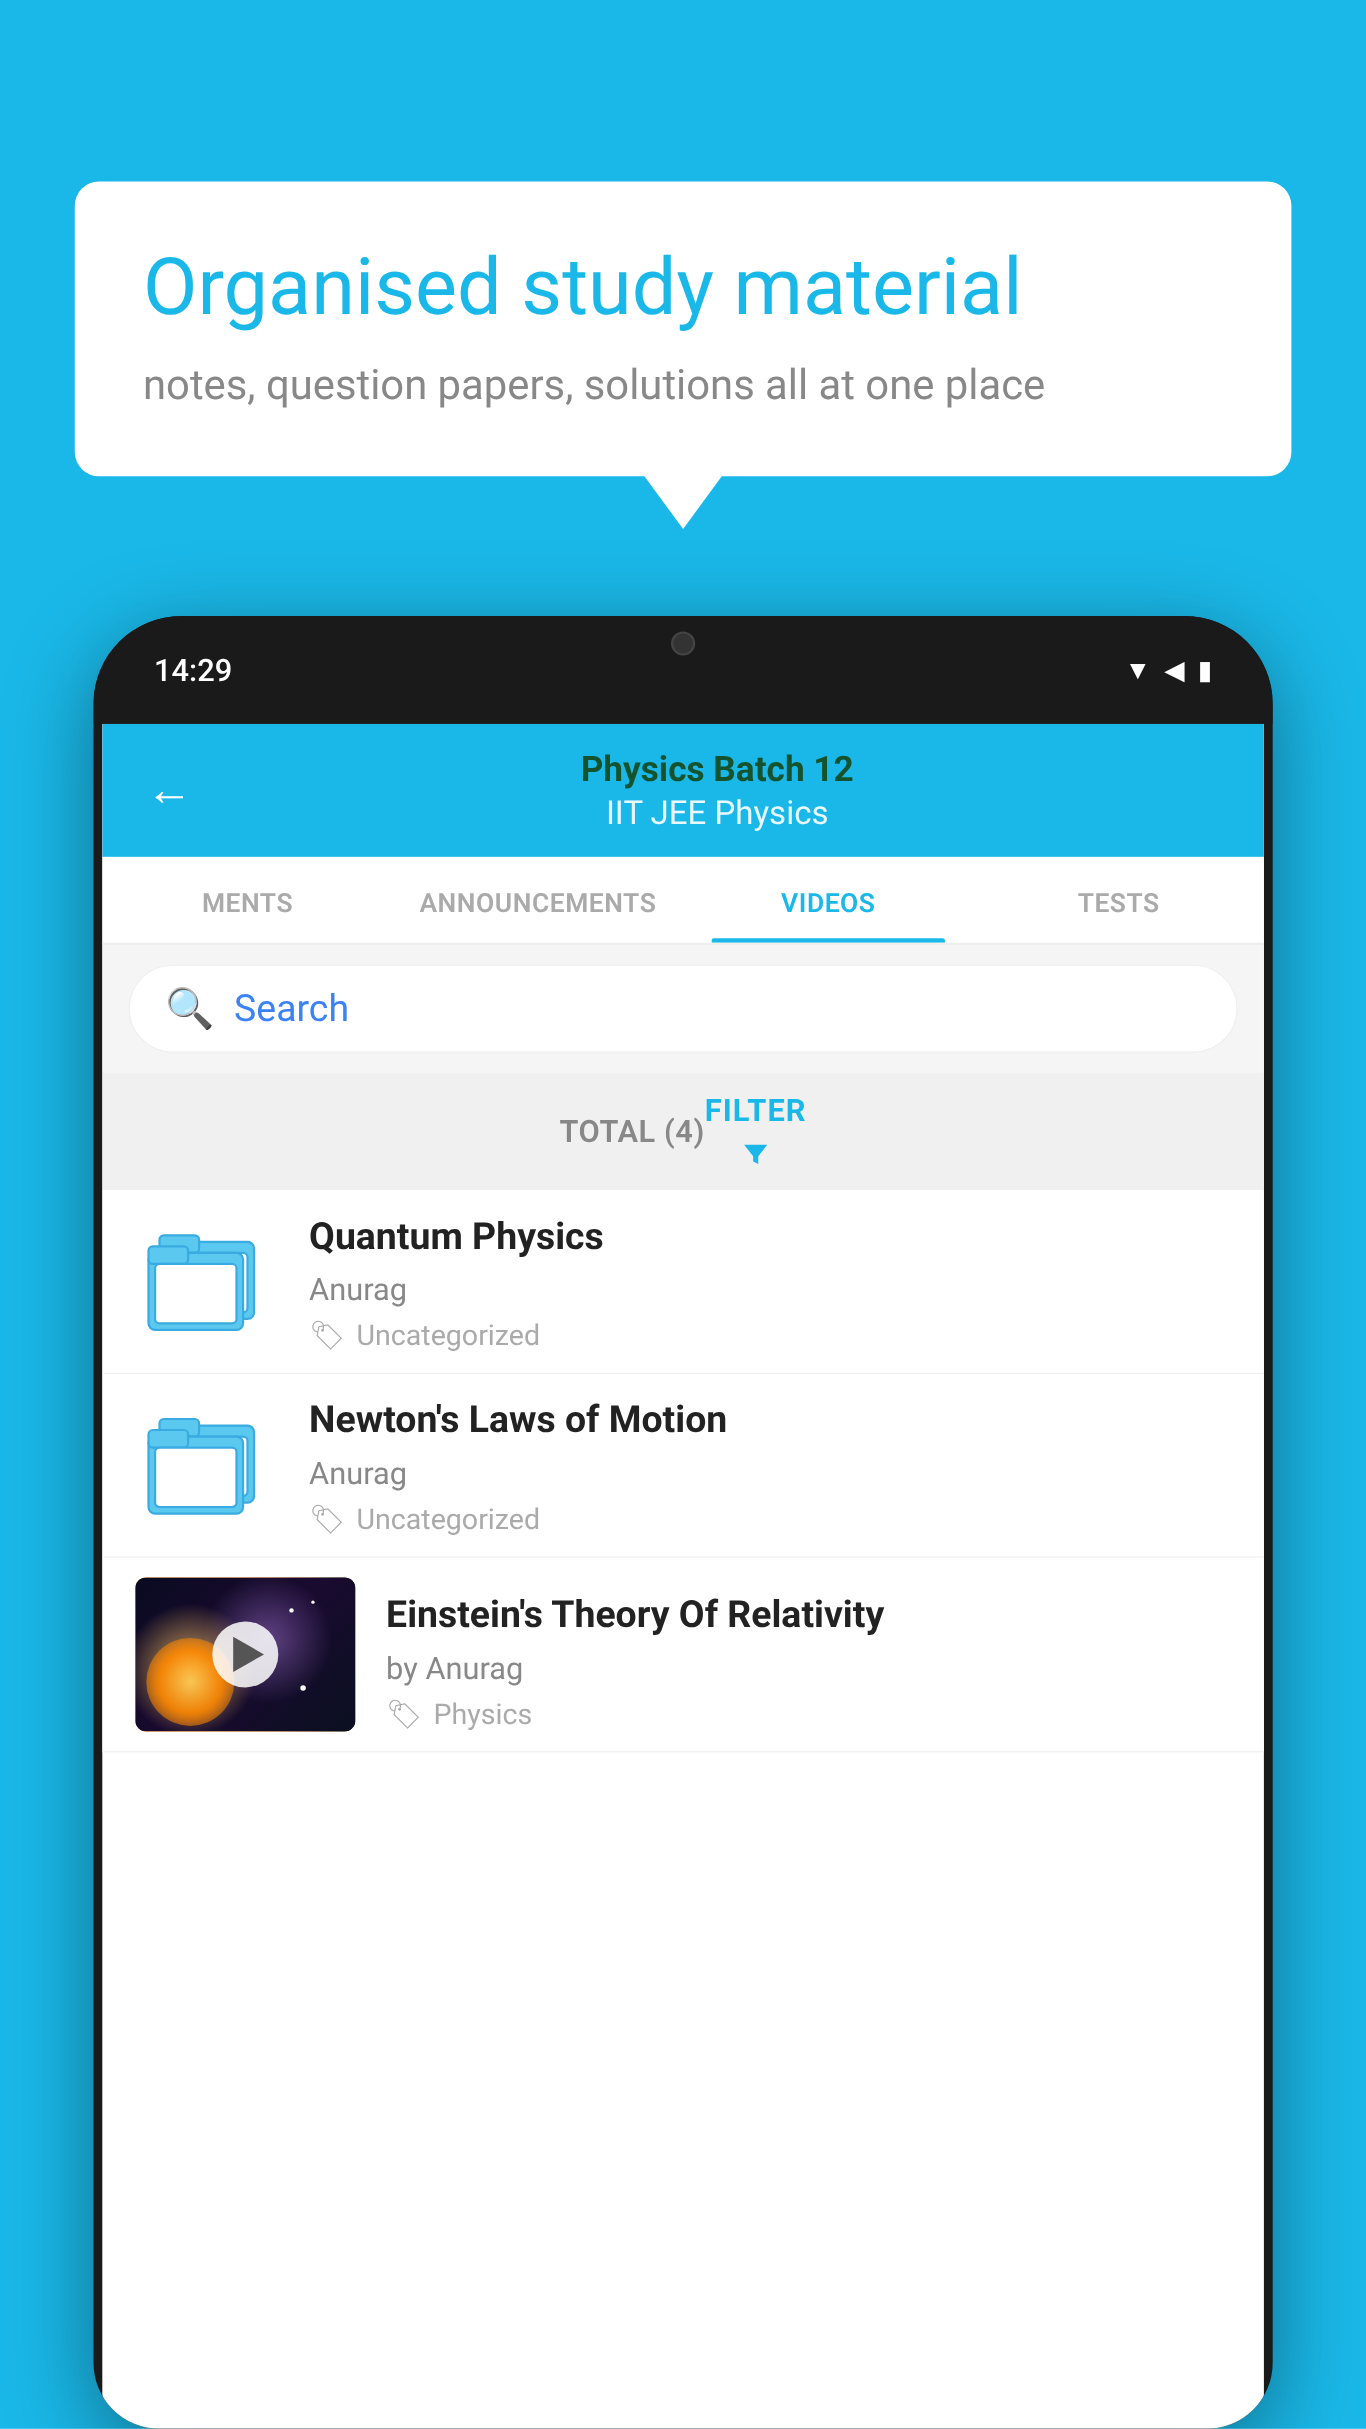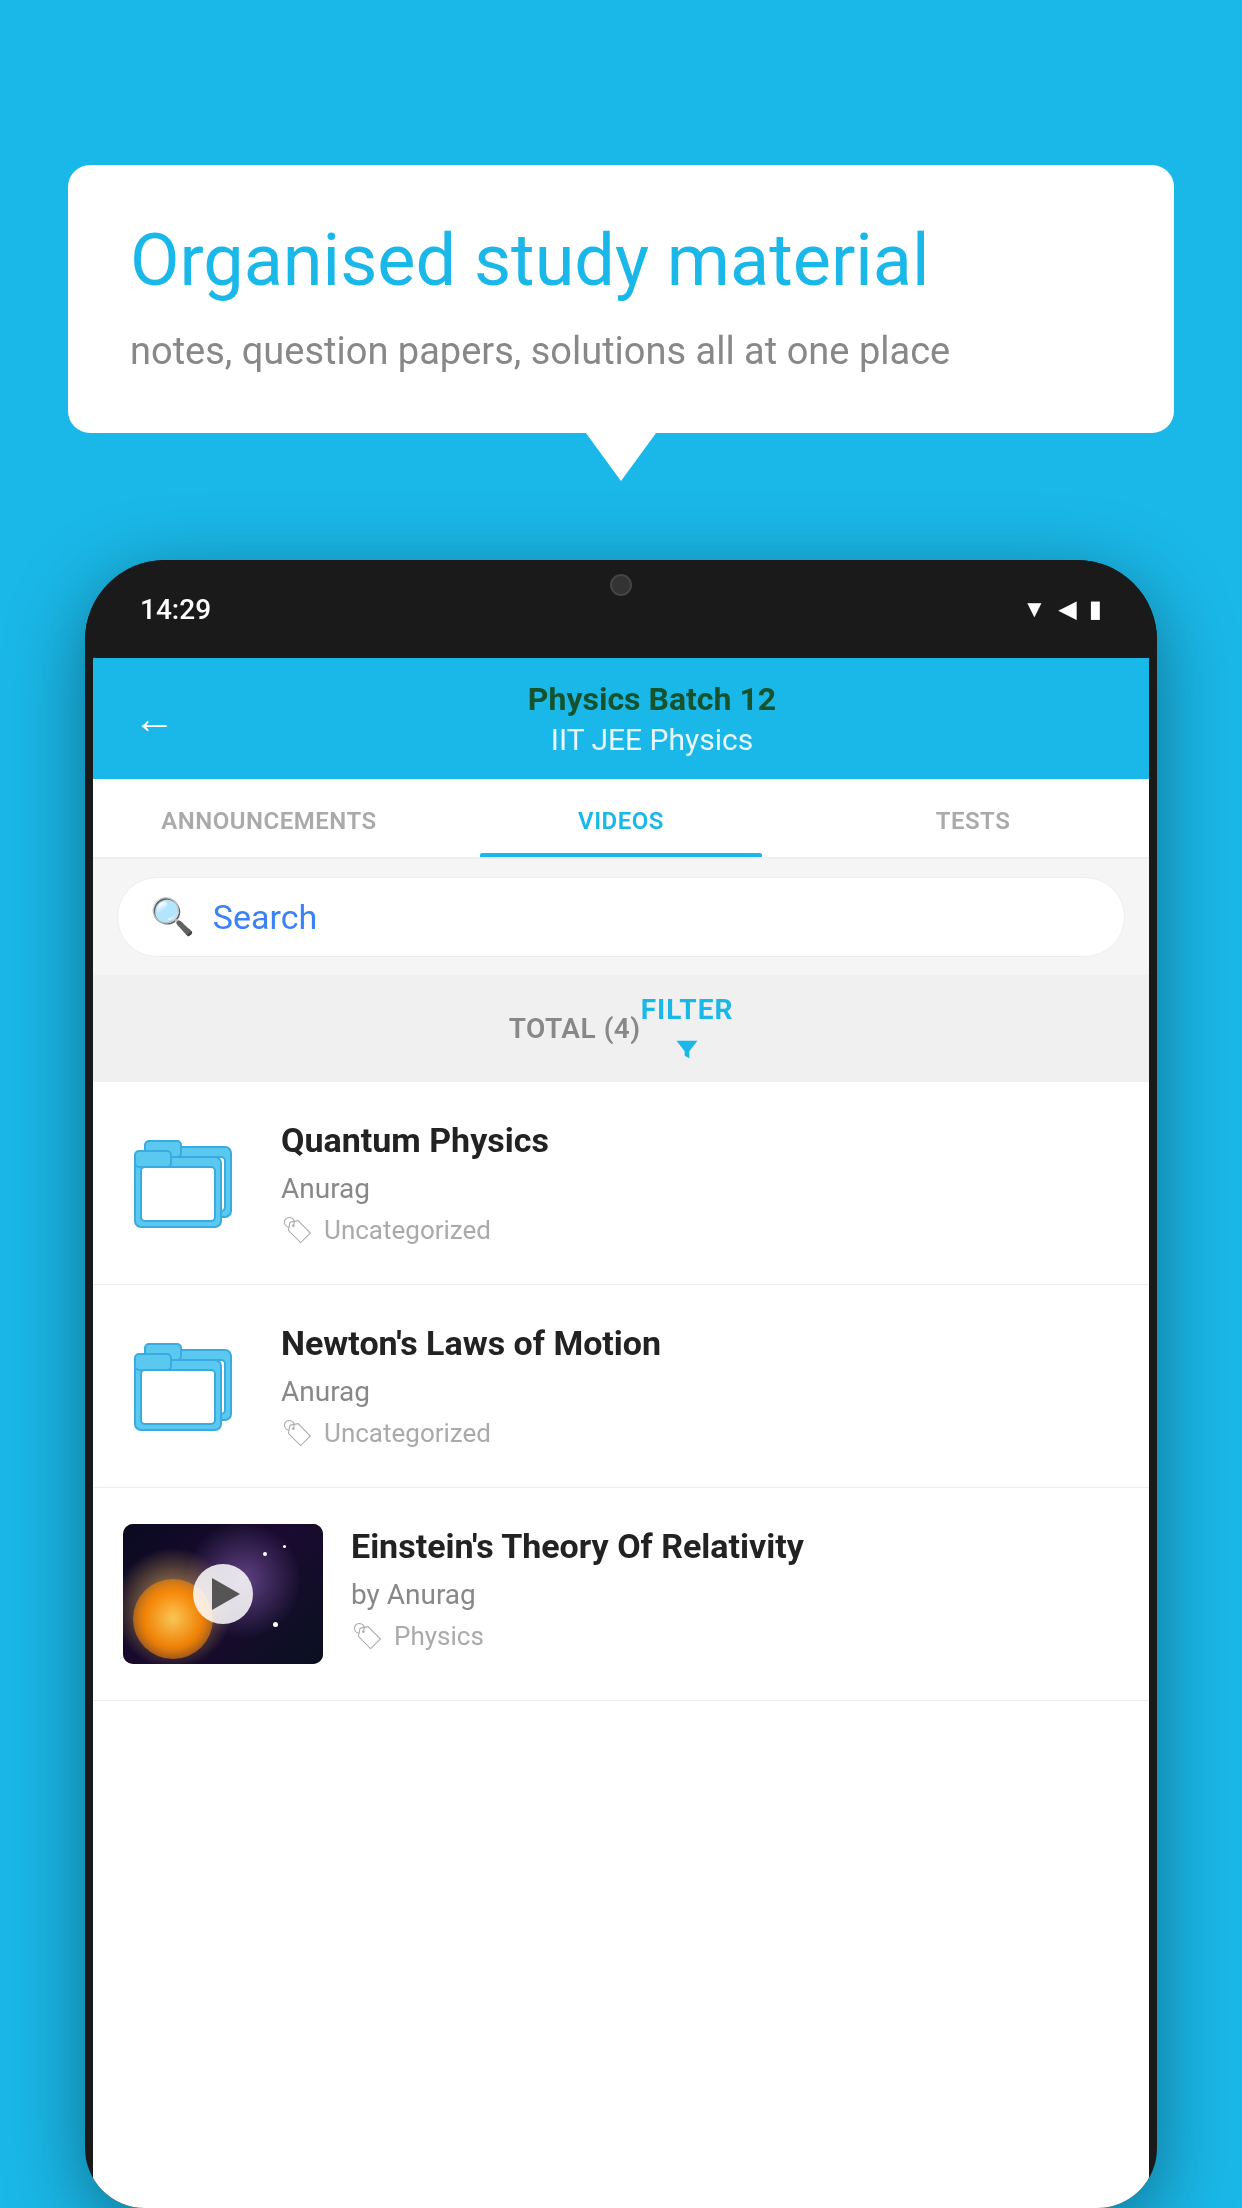--- a/index.html
+++ b/index.html
@@ -251,22 +251,22 @@
       flex-direction: column;
     }
 
     
     .video-list {
       background: white;
     }
 
     .video-item {
       display: flex;
-      align-items: flex-start;
-      padding: 36px 30px;
+      align-items: flex-end;
+      padding: 18px 30px;
       border-bottom: 1px solid #eee;
       gap: 28px;
       cursor: pointer;
     }
 
     .video-thumb {
       width: 130px;
       height: 130px;
       flex-shrink: 0;
       display: flex;
@@ -378,20 +378,21 @@
 
     <div class="app-header">
       <div class="back-arrow">←</div>
       <div class="header-title-block">
         <div class="header-main-title">Physics Batch 12</div>
         <div class="header-subtitle">IIT JEE   Physics</div>
       </div>
     </div>
 
     <div class="tab-bar">
+      <div class="tab-item">MENTS</div>
       <div class="tab-item">ANNOUNCEMENTS</div>
       <div class="tab-item active">VIDEOS</div>
       <div class="tab-item">TESTS</div>
     </div>
 
     <div class="search-bar-container">
       <div class="search-bar">
         <span class="search-icon-svg">🔍</span>
         <span class="search-text">Search</span>
       </div>

